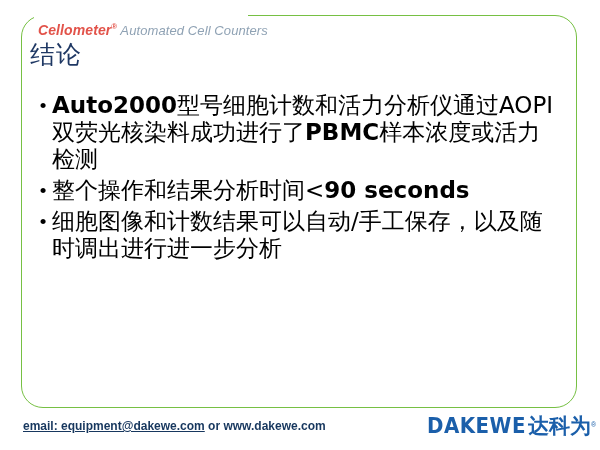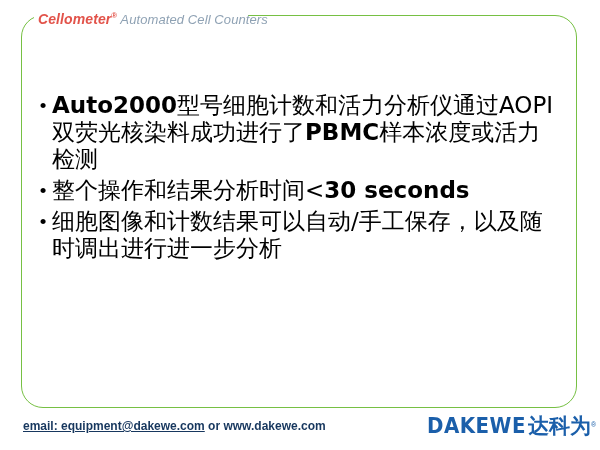--- a/index.html
+++ b/index.html
@@ -42,21 +42,21 @@
     top: 6px;
     width: 214px;
     height: 19px;
     background: #ffffff;
   }
 
   
   .brand {
     position: absolute;
     left: 38px;
-    top: 7px;
+    top: 18px;
     height: 18px;
     line-height: 18px;
     white-space: nowrap;
     font-size: 13.5px;
     letter-spacing: 0.1px;
     text-align: right;
   }
   .brand-name {
     color: #E2534A;
     font-weight: bold;
@@ -170,31 +170,32 @@
 
 <div class="slide">
 
   <div class="frame"></div>
   <div class="frame-gap"></div>
 
   <div class="brand">
     <span class="brand-name">Cellometer</span><span class="brand-reg">®</span><span class="brand-tag">Automated Cell Counters</span>
   </div>
 
+  <div class="title">结论</div>
 
   <div class="body">
 
     <div class="bullet-row">
       <div class="bullet-dot">•</div>
       <div class="bullet-text"><b>Auto2000</b><span>型号细胞计数和活力分析仪通过AOPI双荧光核染料成功进行了</span><b>PBMC</b><span>样本浓度或活力检测</span></div>
     </div>
 
     <div class="bullet-row">
       <div class="bullet-dot">•</div>
-      <div class="bullet-text"><span>整个操作和结果分析时间&lt;</span><b>30 seconds</b></div>
+      <div class="bullet-text"><span>整个操作和结果分析时间&lt;</span><b>90 seconds</b></div>
     </div>
 
     <div class="bullet-row">
       <div class="bullet-dot">•</div>
       <div class="bullet-text"><span>细胞图像和计数结果可以自动/手工保存，以及随时调出进行进一步分析</span></div>
     </div>
 
   </div>
 
   <div class="footer-text">

